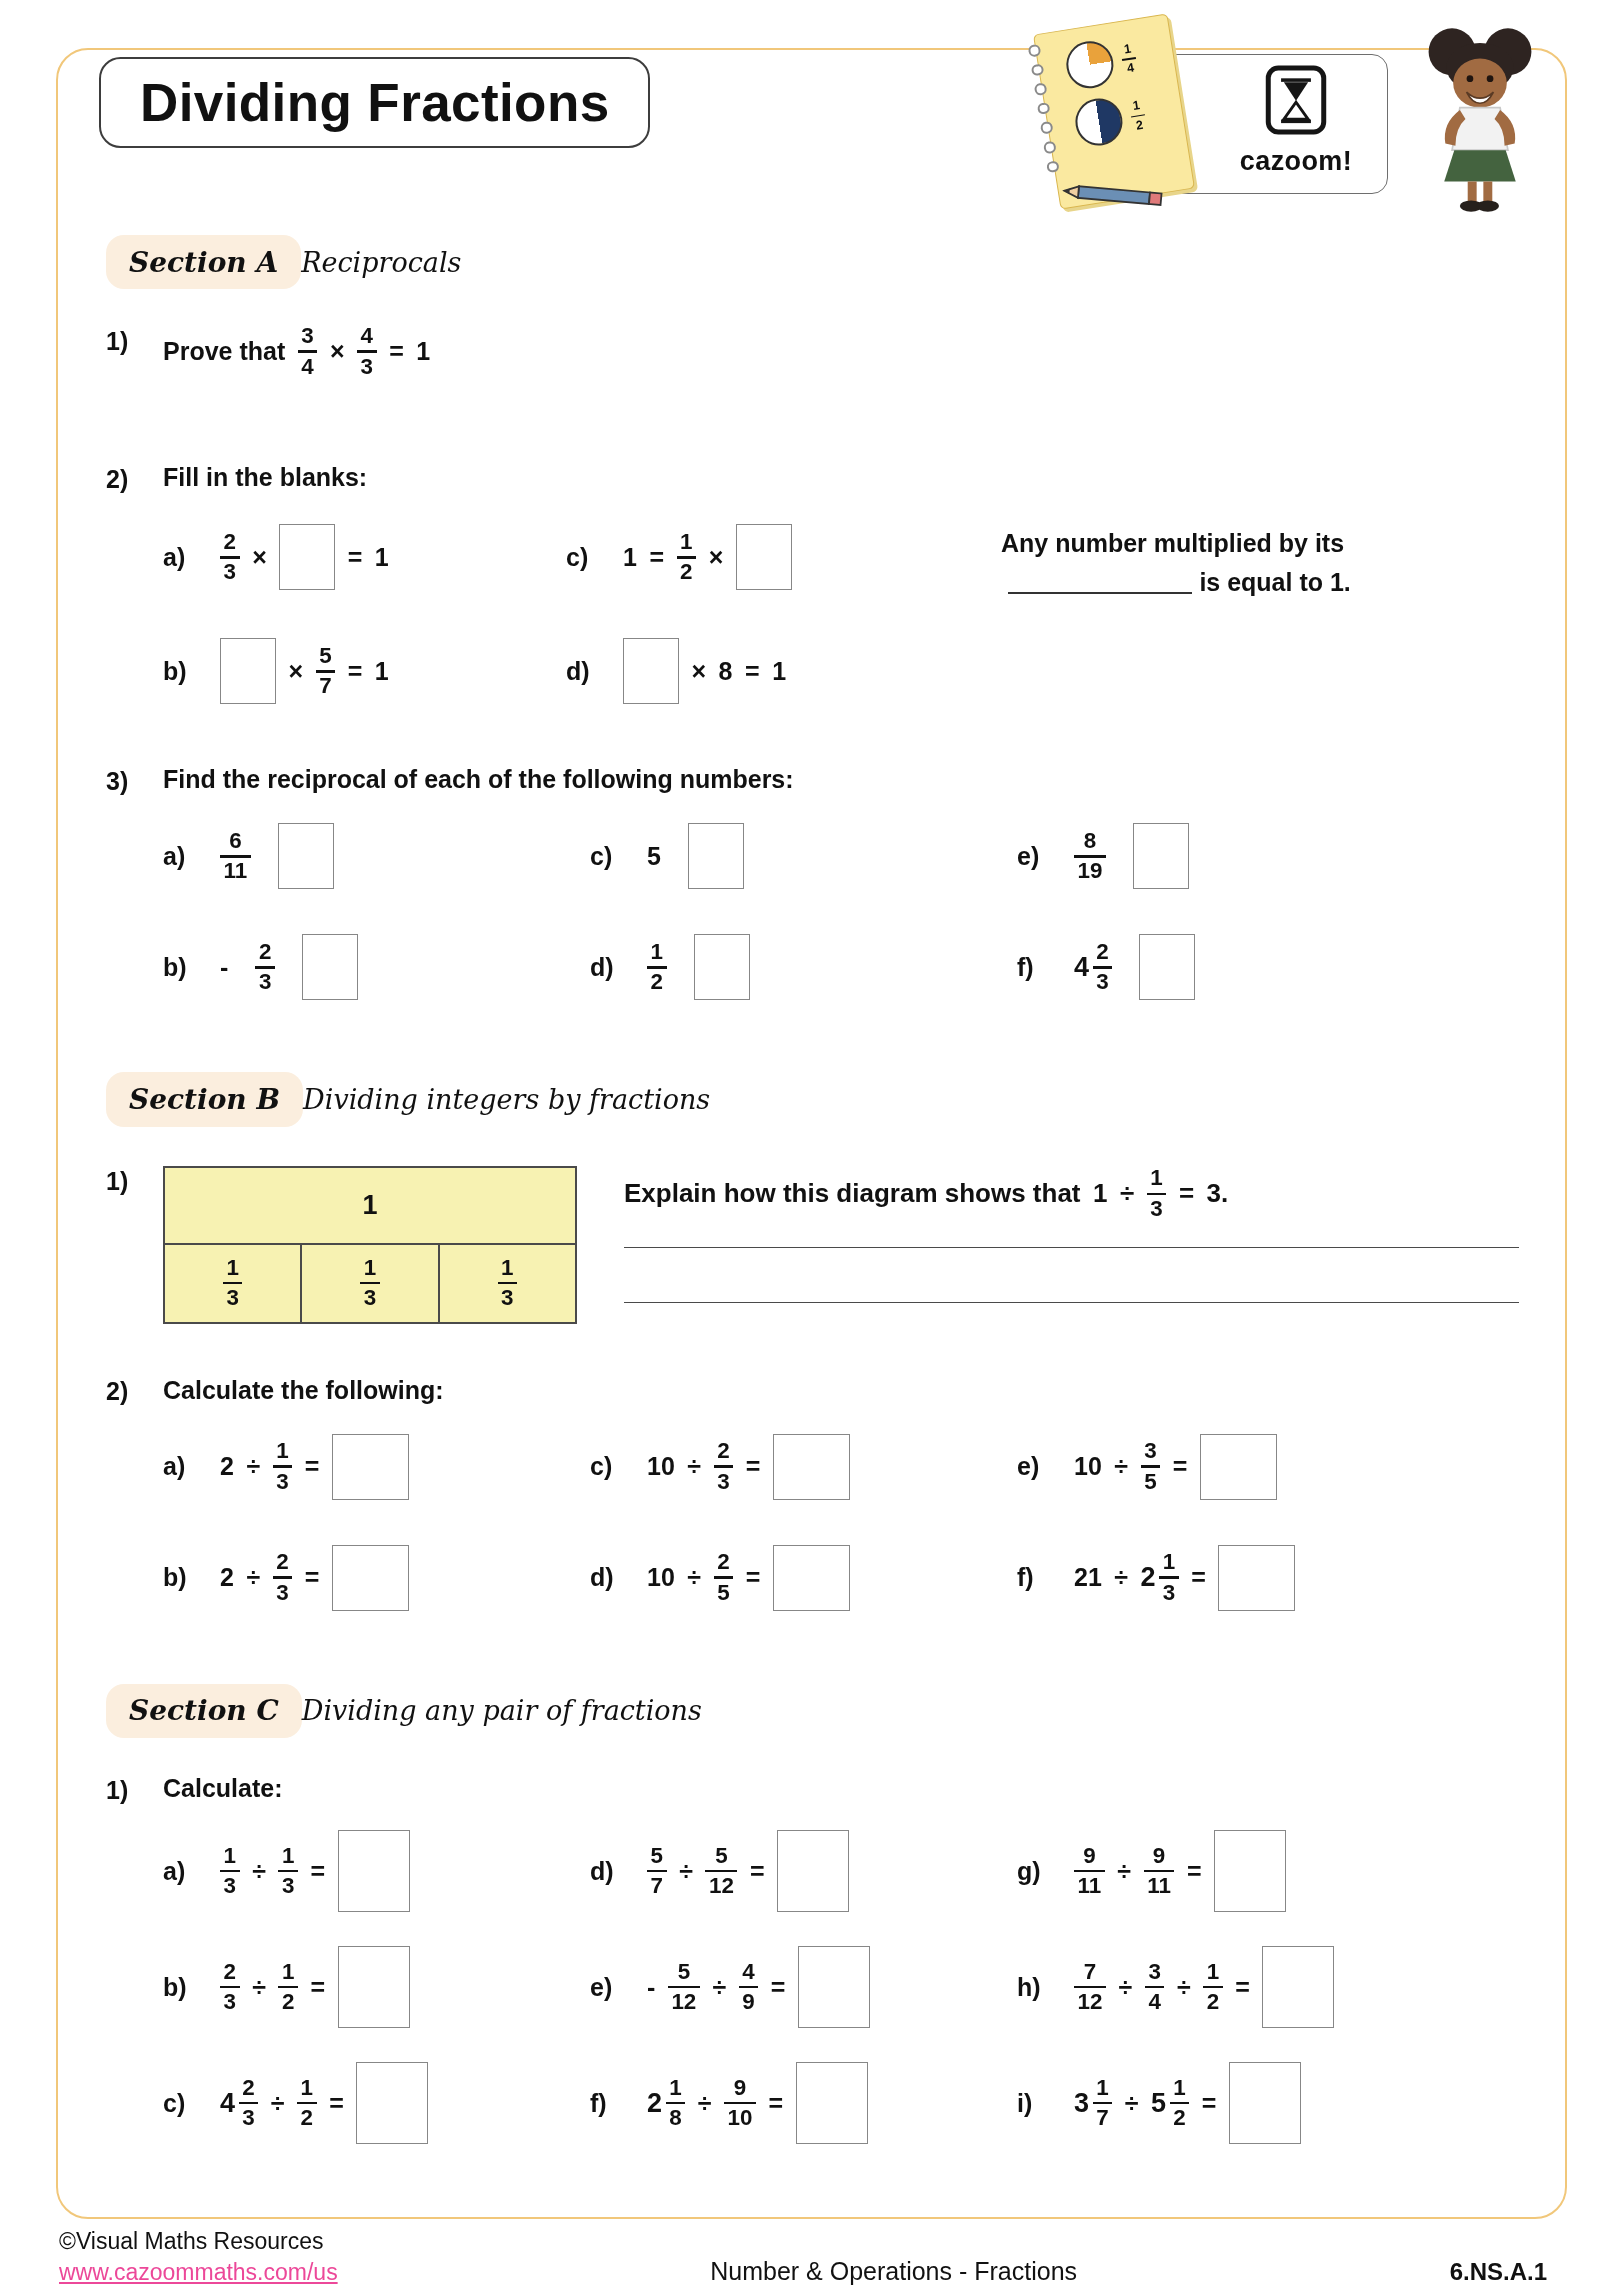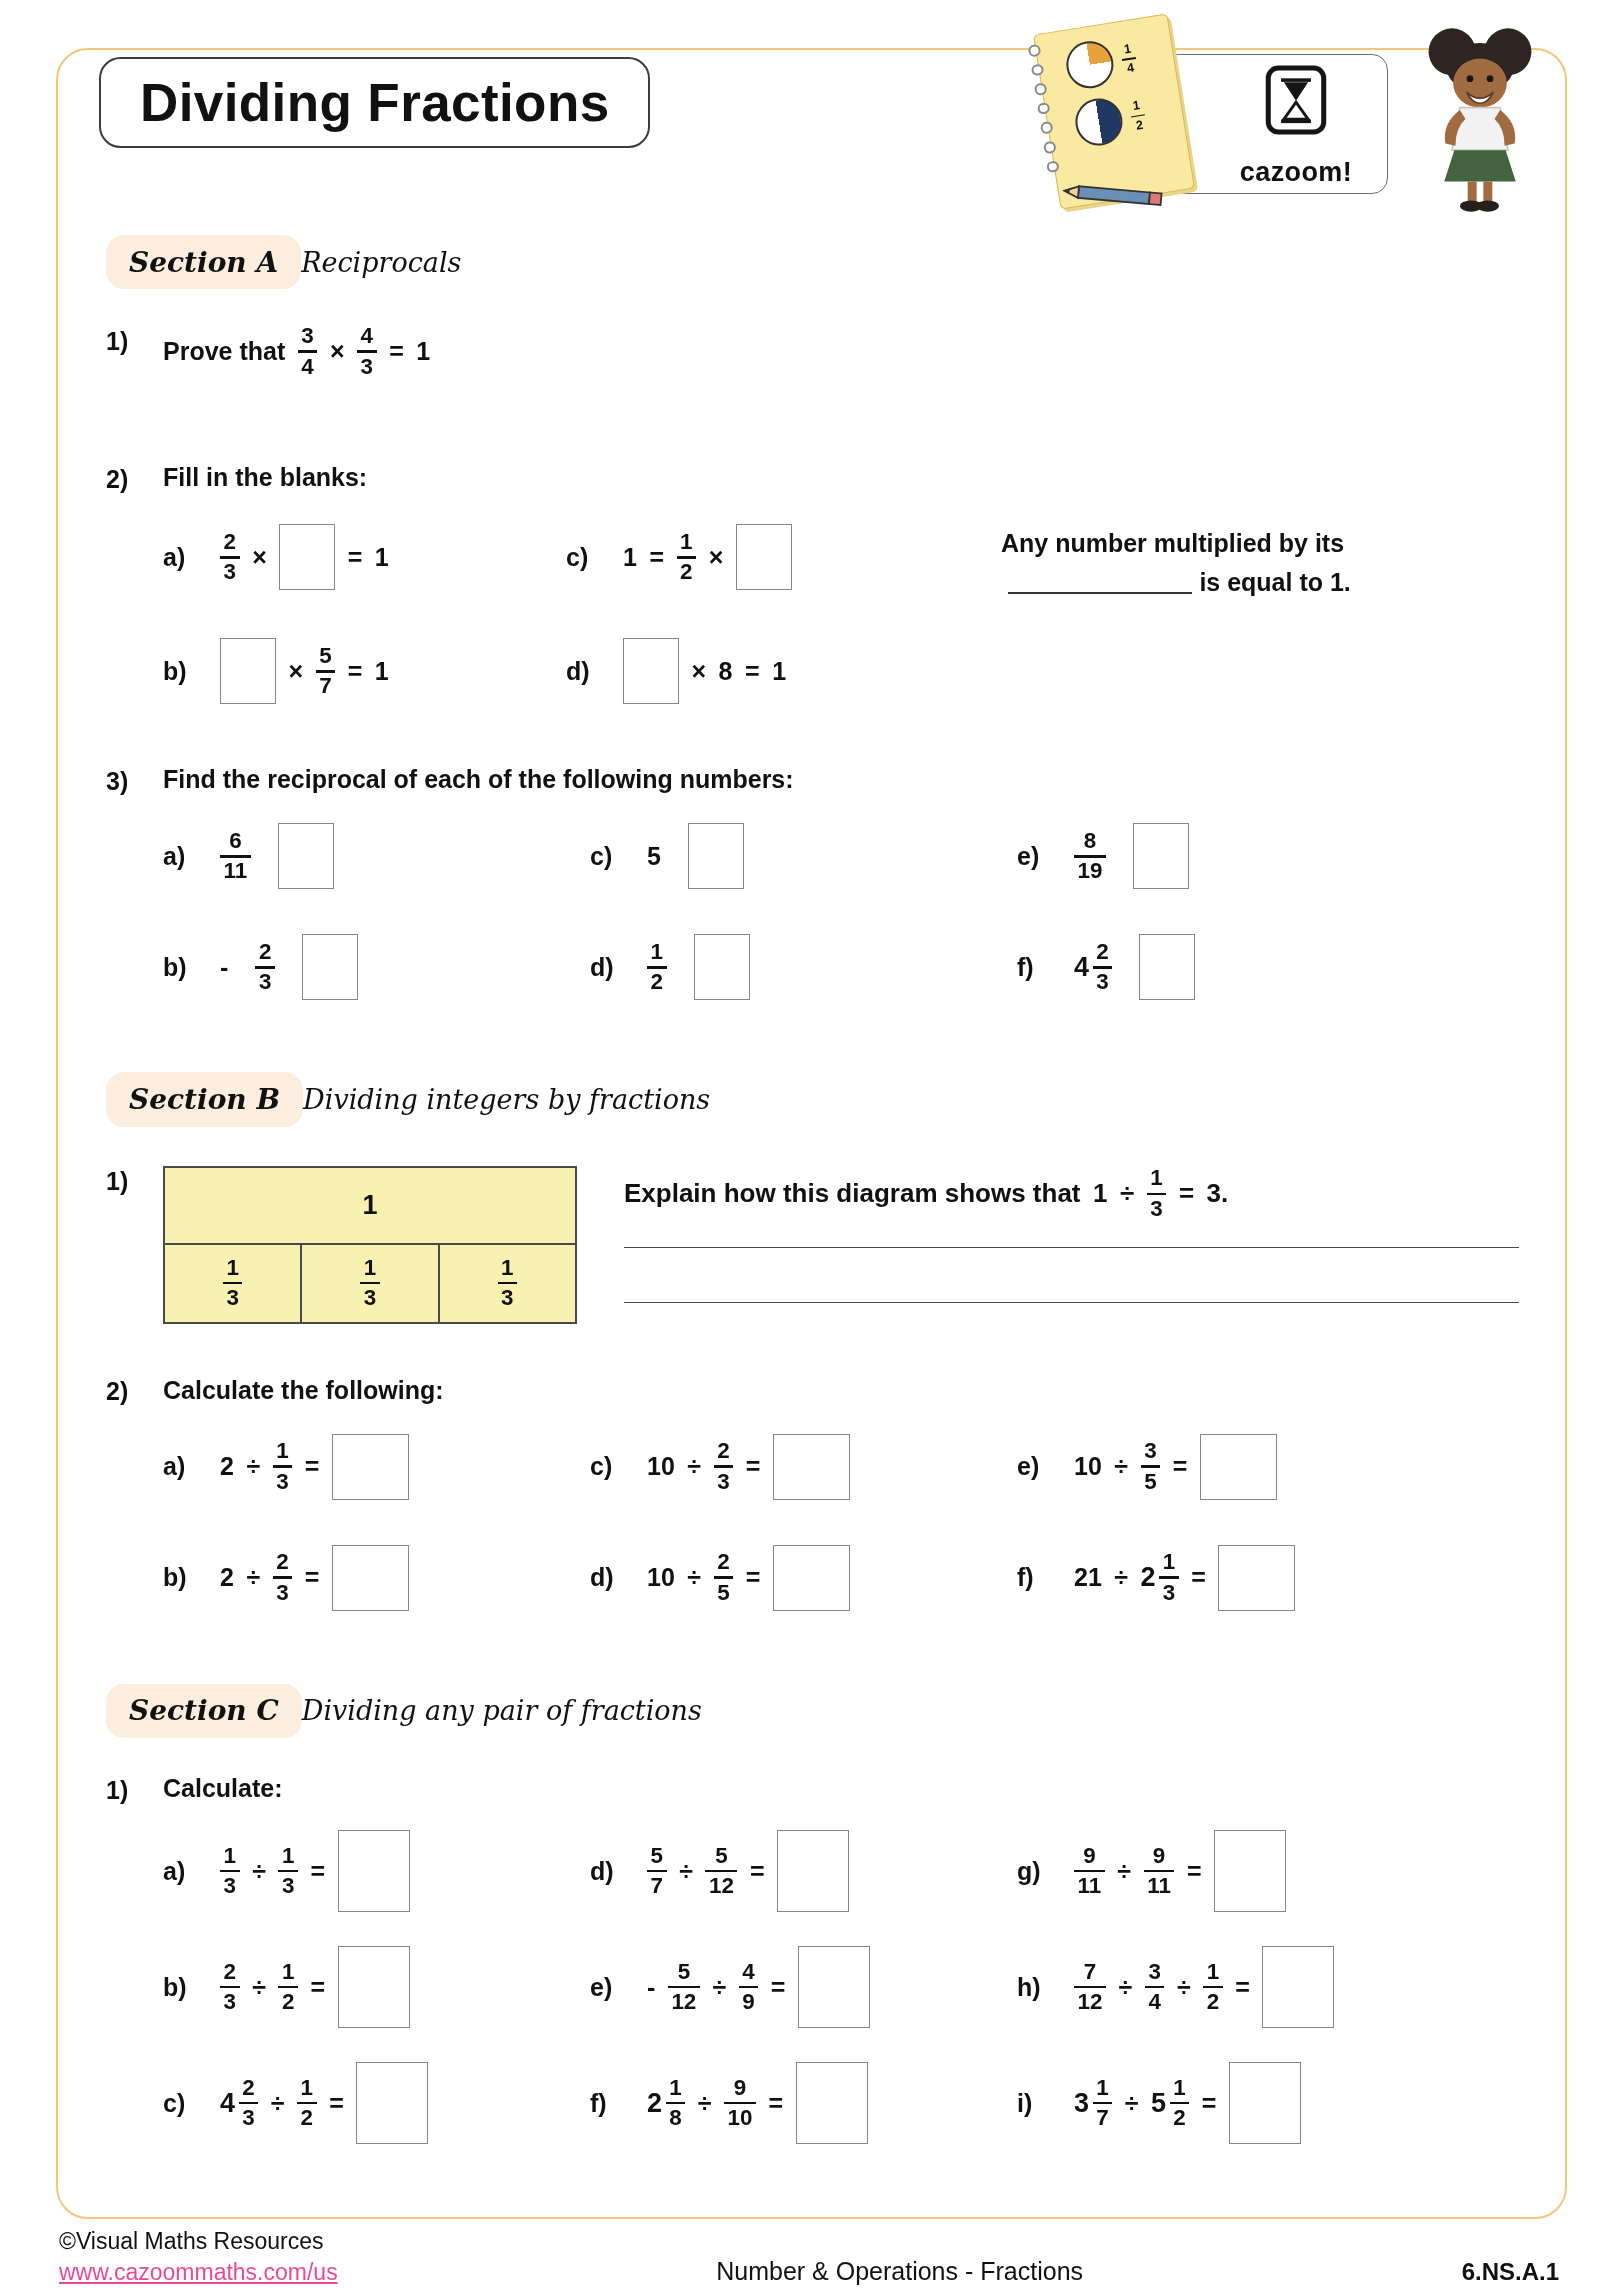--- a/index.html
+++ b/index.html
@@ -21,21 +21,21 @@
   }
   .title-box h1{font-size:53px;font-weight:bold;letter-spacing:0.4px}
   .logo-panel{
     position:absolute;left:1066px;top:54px;width:322px;height:140px;z-index:2;
     background:#fff;border:1.8px solid #6e6e6e;border-radius:16px;
   }
   .cazoom{
     position:absolute;left:1211px;top:64px;width:170px;z-index:4;
     display:flex;flex-direction:column;align-items:center;
   }
-  .cazoom .logo-text{font-size:27px;font-weight:bold;margin-top:18px;letter-spacing:0.4px}
+  .cazoom .logo-text{font-size:27px;font-weight:bold;margin-top:7px;letter-spacing:0.4px}
   
   .notepad{
     position:absolute;left:1046px;top:23px;width:136px;height:177px;z-index:5;
     background:#FAE9A0;border:1.8px solid #D9B64E;border-radius:5.4px;
     transform:rotate(-9deg);box-shadow:2.7px 3.6px 0 #e8d58a;
   }
   .spiral{position:absolute;left:-8px;top:9px;display:flex;flex-direction:column;gap:8px}
   .spiral i{width:11.6px;height:11.6px;border-radius:50%;background:#fff;border:2.2px solid #8a8a8a;display:block}
   .pies{margin:14.3px 0 0 27px;display:flex;flex-direction:column;gap:10.7px}
   .pie-row{display:flex;align-items:center;gap:9px}
@@ -97,21 +97,21 @@
   .q-b2{margin-top:52px}
   .q-b2 .grid3{margin-top:29px}
   .q-b2 .ans-box{width:77px;height:66px}
   
   .sec-c{margin-top:73px}
   .q-c1{margin-top:36px}
   .q-c1 .grid3{margin-top:27px;row-gap:34px}
   .q-c1 .ans-box{width:72px;height:82px}
   
   footer{
-    position:absolute;left:59px;right:63px;bottom:5.4px;z-index:2;
+    position:absolute;left:59px;right:75px;bottom:5.4px;z-index:2;
     display:flex;justify-content:space-between;align-items:flex-end;
   }
   .foot-left{font-size:23px;line-height:1.35}
   .foot-link{color:#ec4899;text-decoration:underline;cursor:pointer;display:inline-block}
   .foot-center{font-size:25px;padding-bottom:1.8px}
   .foot-right{font-size:24px;font-weight:600;padding-bottom:1.8px}
 </style>
 </head>
 <body>
 

